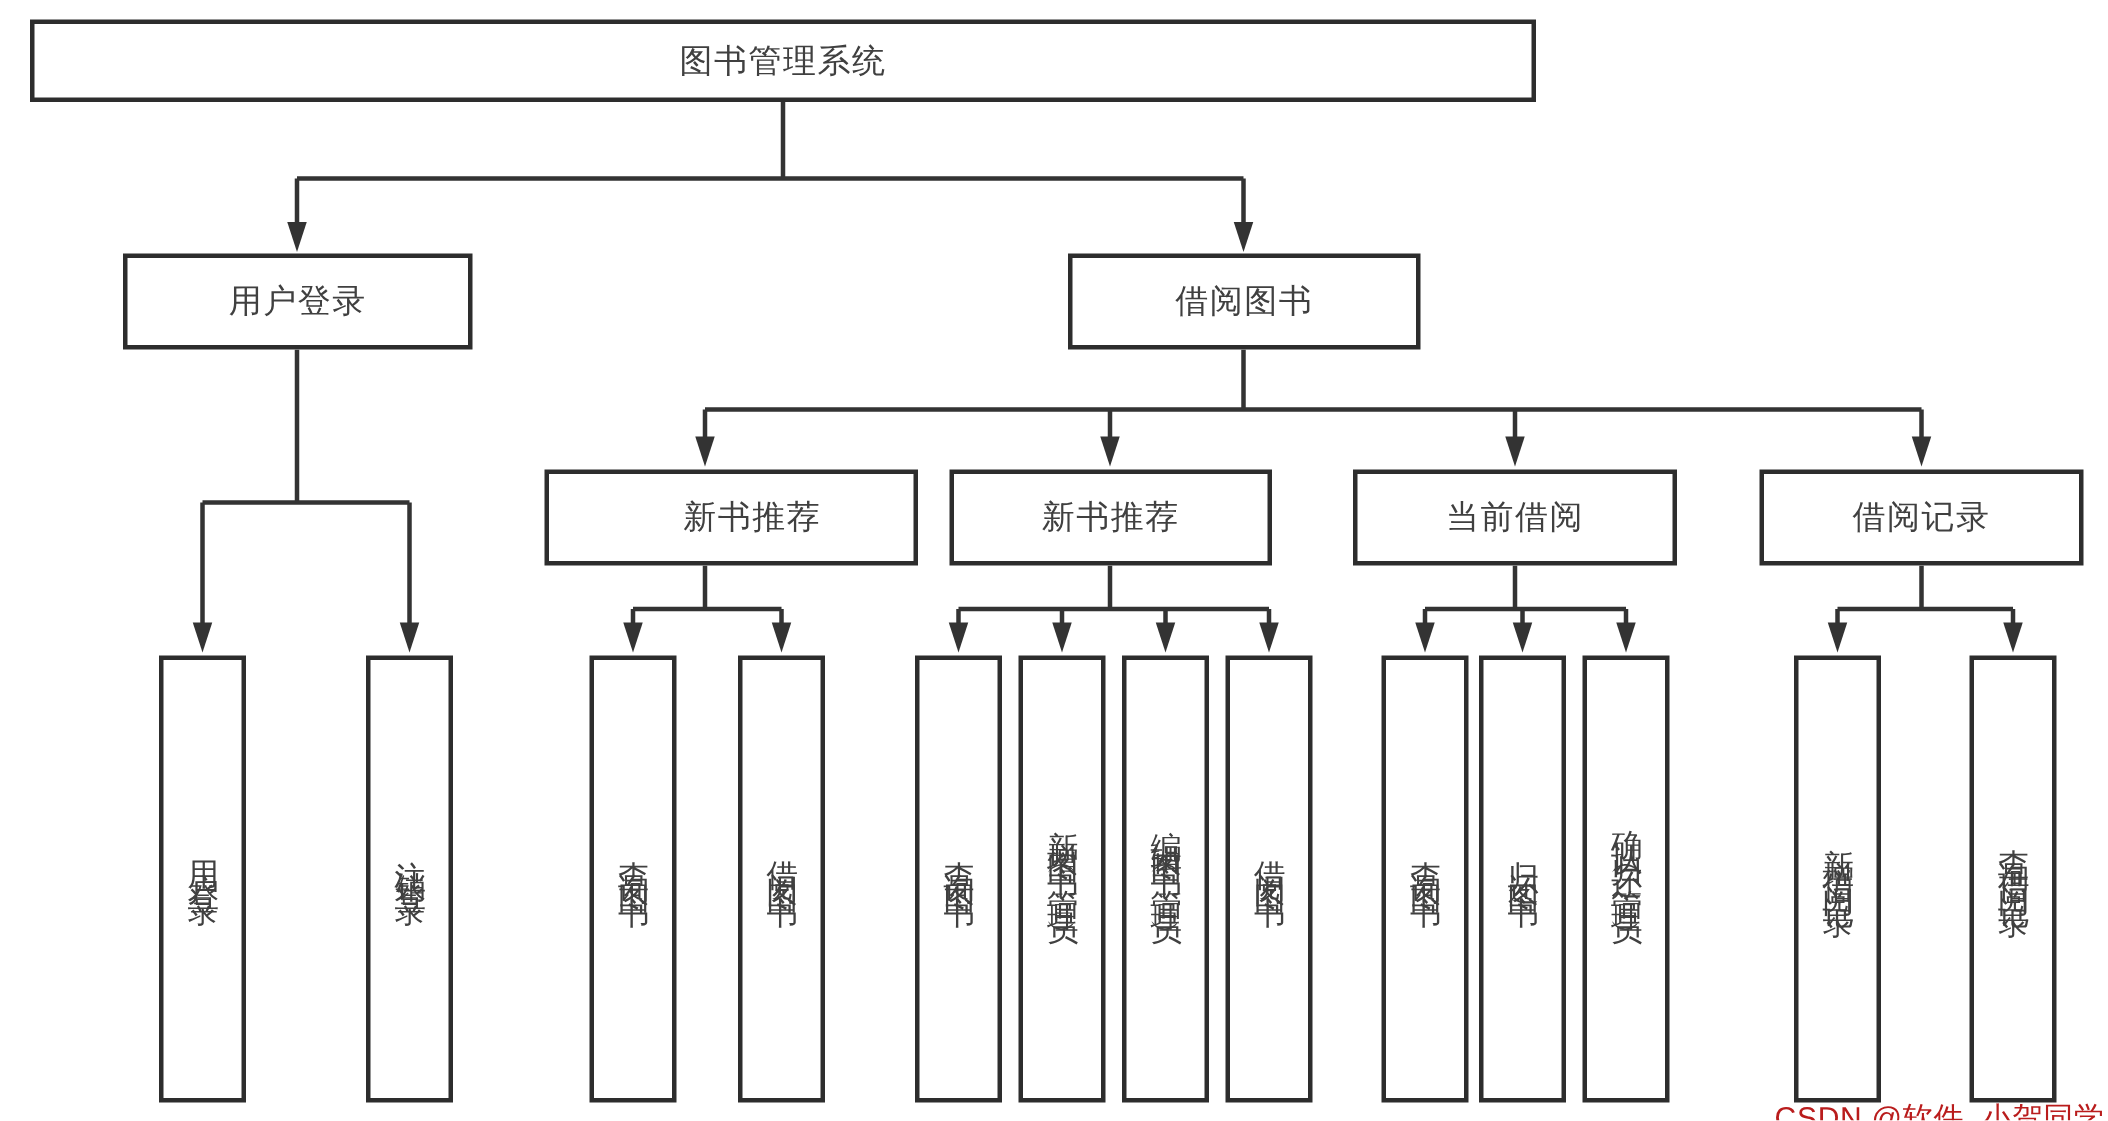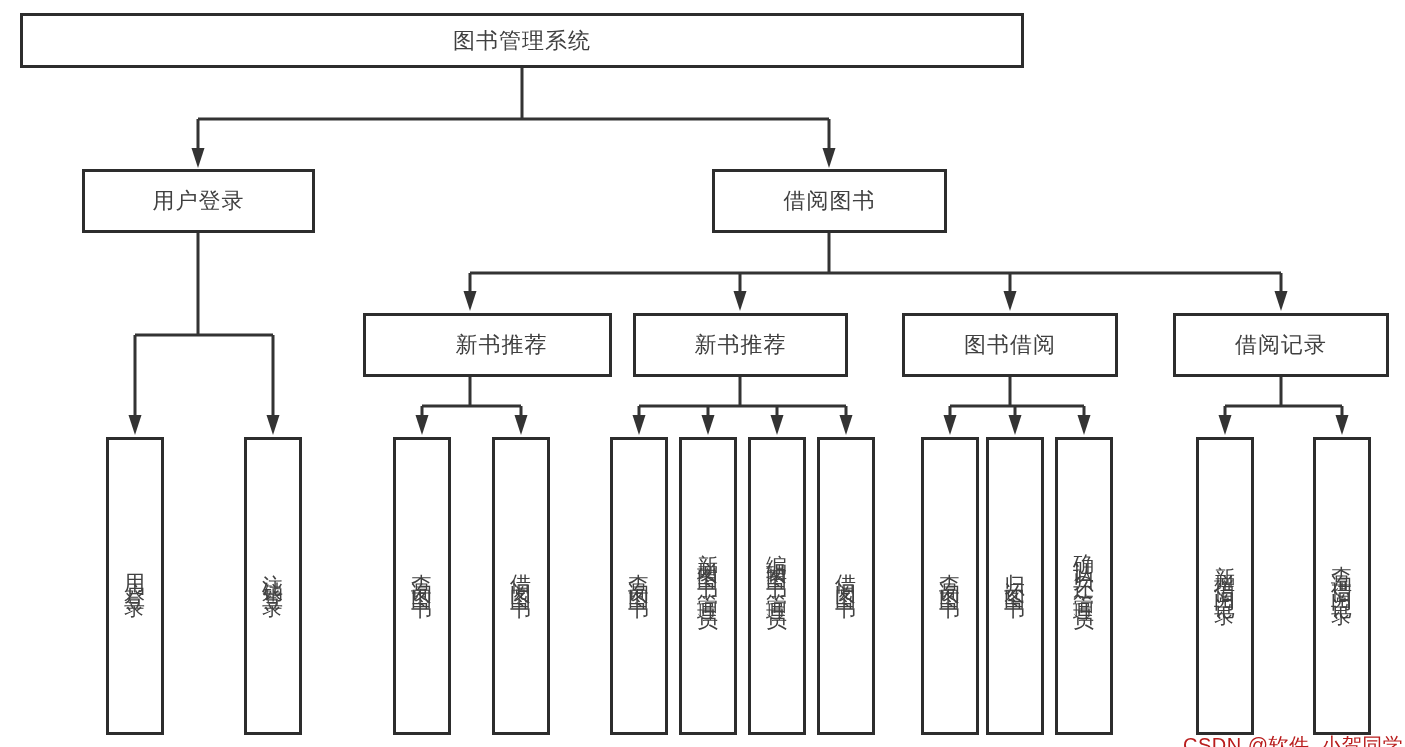--- a/index.html
+++ b/index.html
@@ -128,21 +128,21 @@
     <span class="label">借阅图书</span>
   </div>
 
   <div class="node h lv3" style="left:363px;width:249px;padding-left:28px;">
     <span class="label">新书推荐</span>
   </div>
   <div class="node h lv3" style="left:633px;width:215px;">
     <span class="label">新书推荐</span>
   </div>
   <div class="node h lv3" style="left:902px;width:216px;">
-    <span class="label">图书借阅</span>
+    <span class="label">当前借阅</span>
   </div>
   <div class="node h lv3" style="left:1173px;width:216px;">
     <span class="label">借阅记录</span>
   </div>
 
   <div class="node leaf" style="left:106px;">
     <span class="label">用户登录</span>
   </div>
   <div class="node leaf" style="left:244px;">
     <span class="label">注销登录</span>

